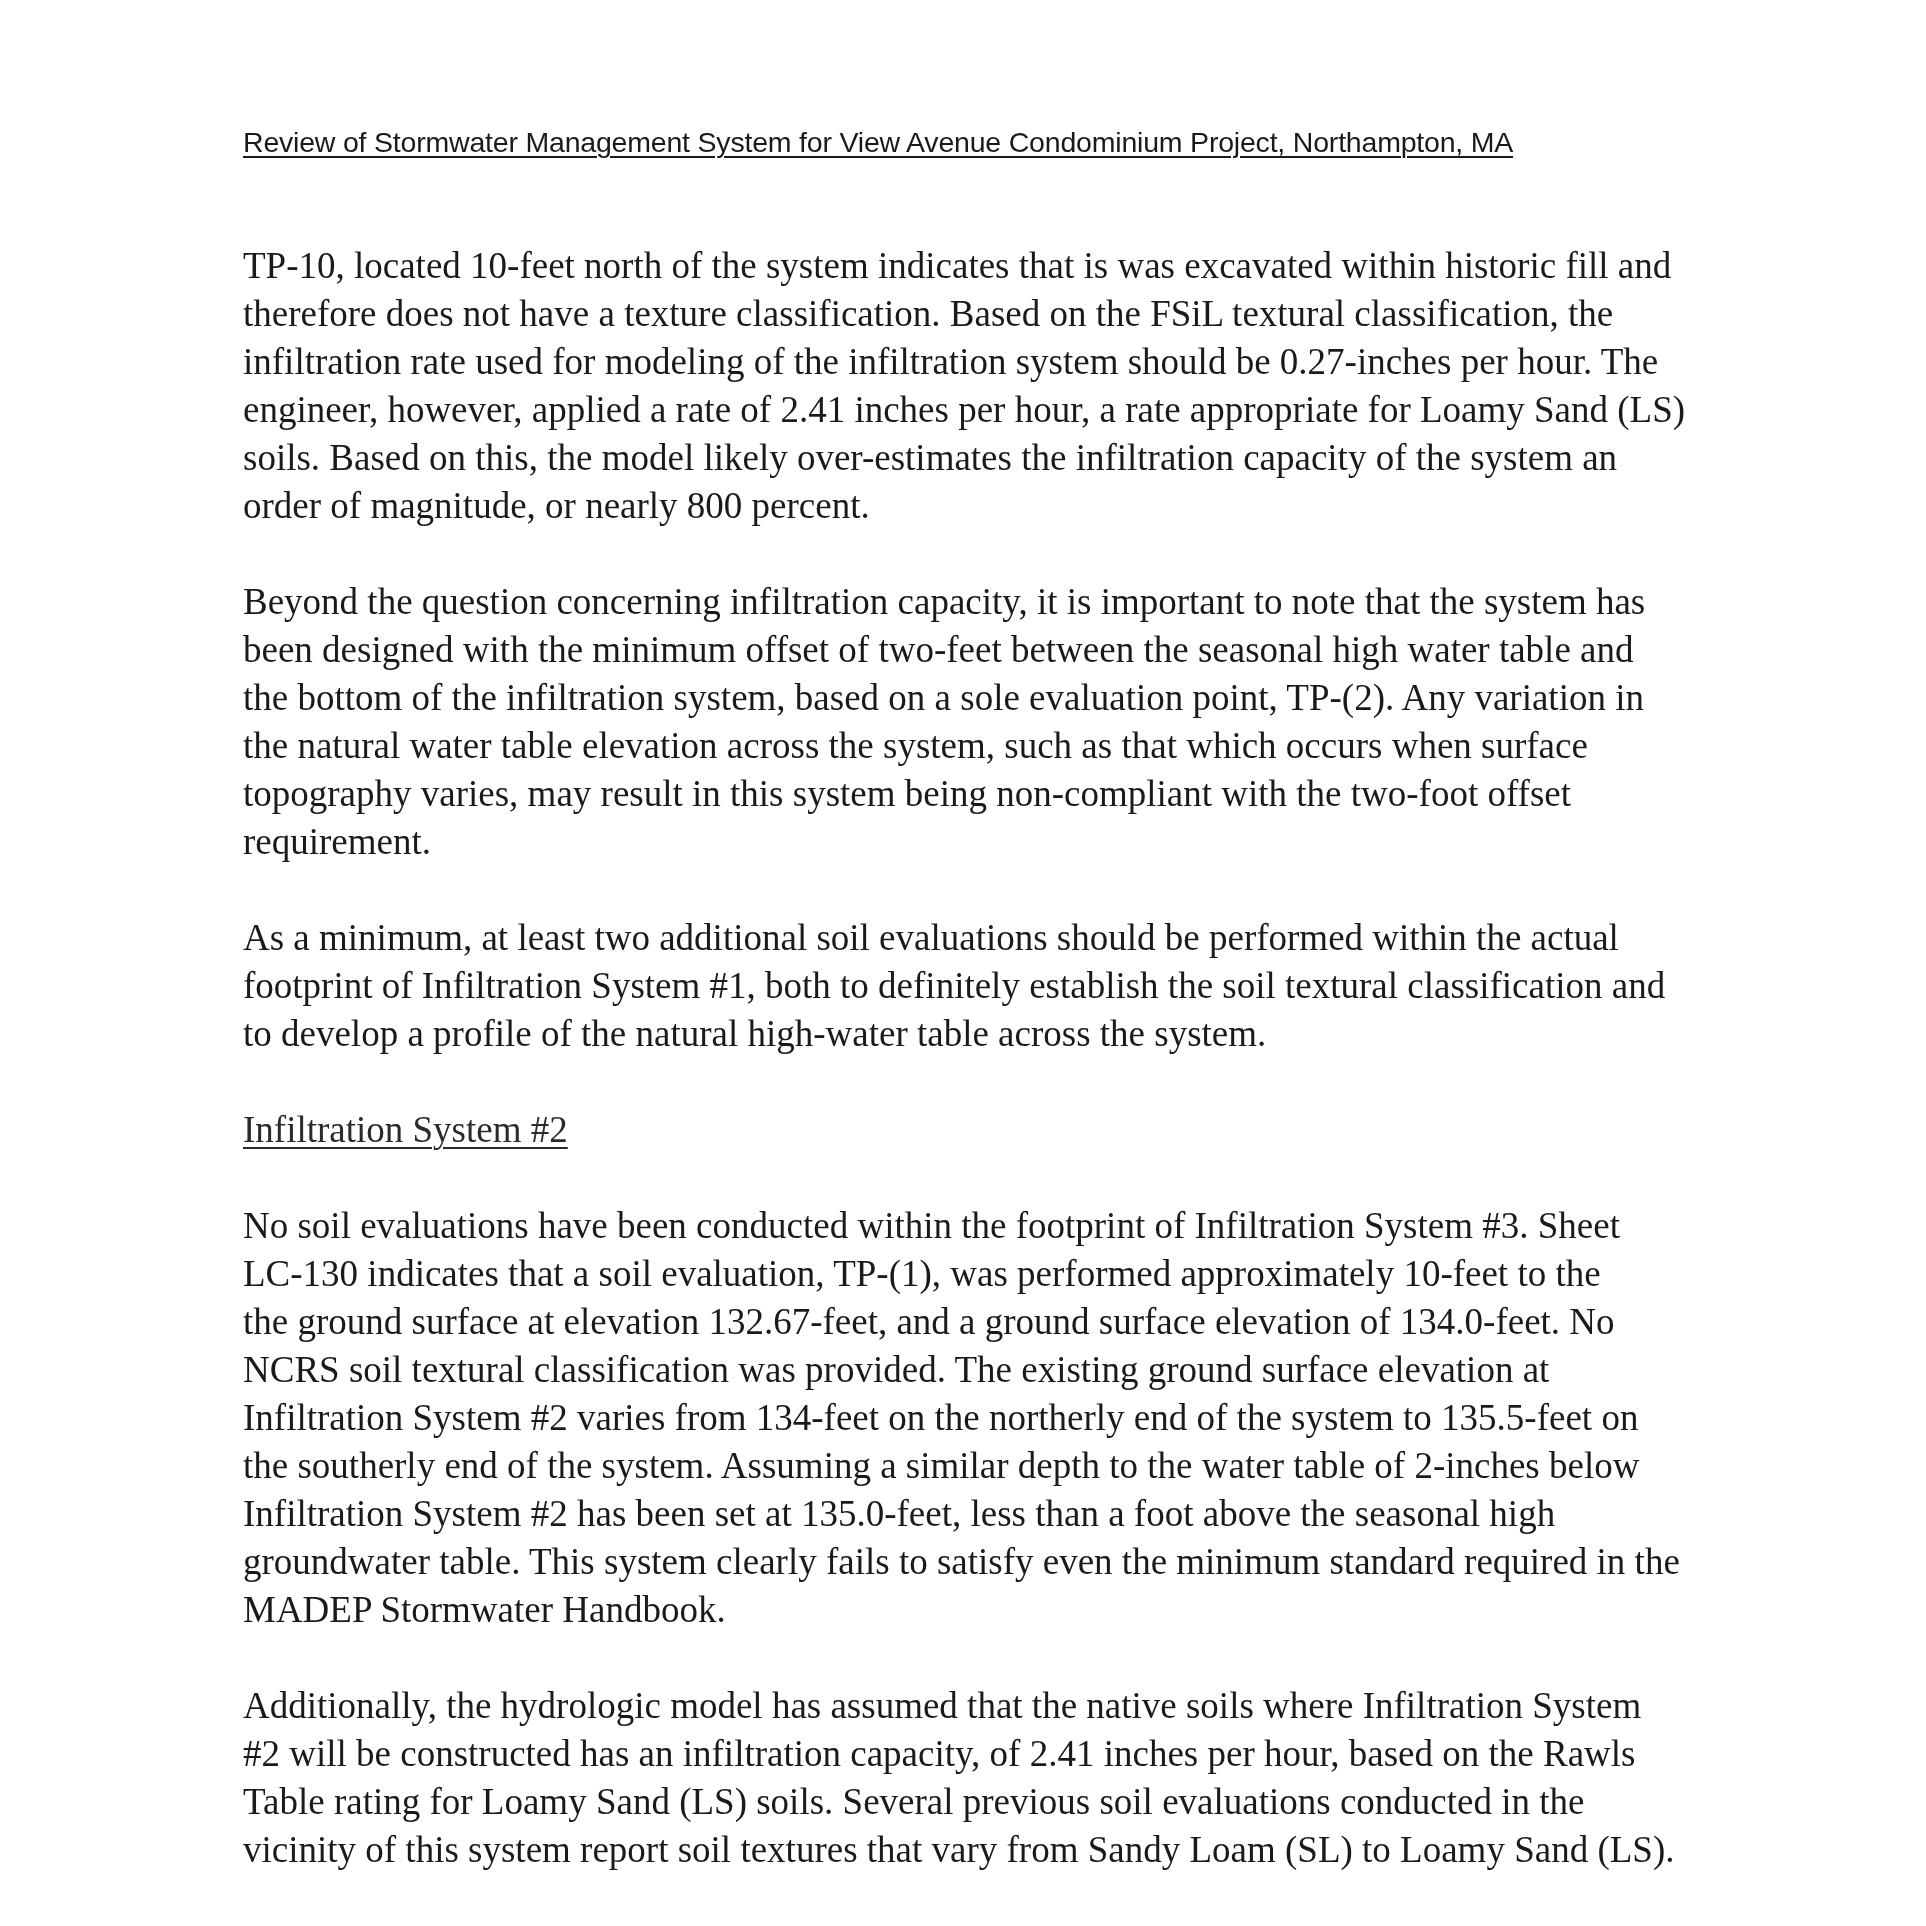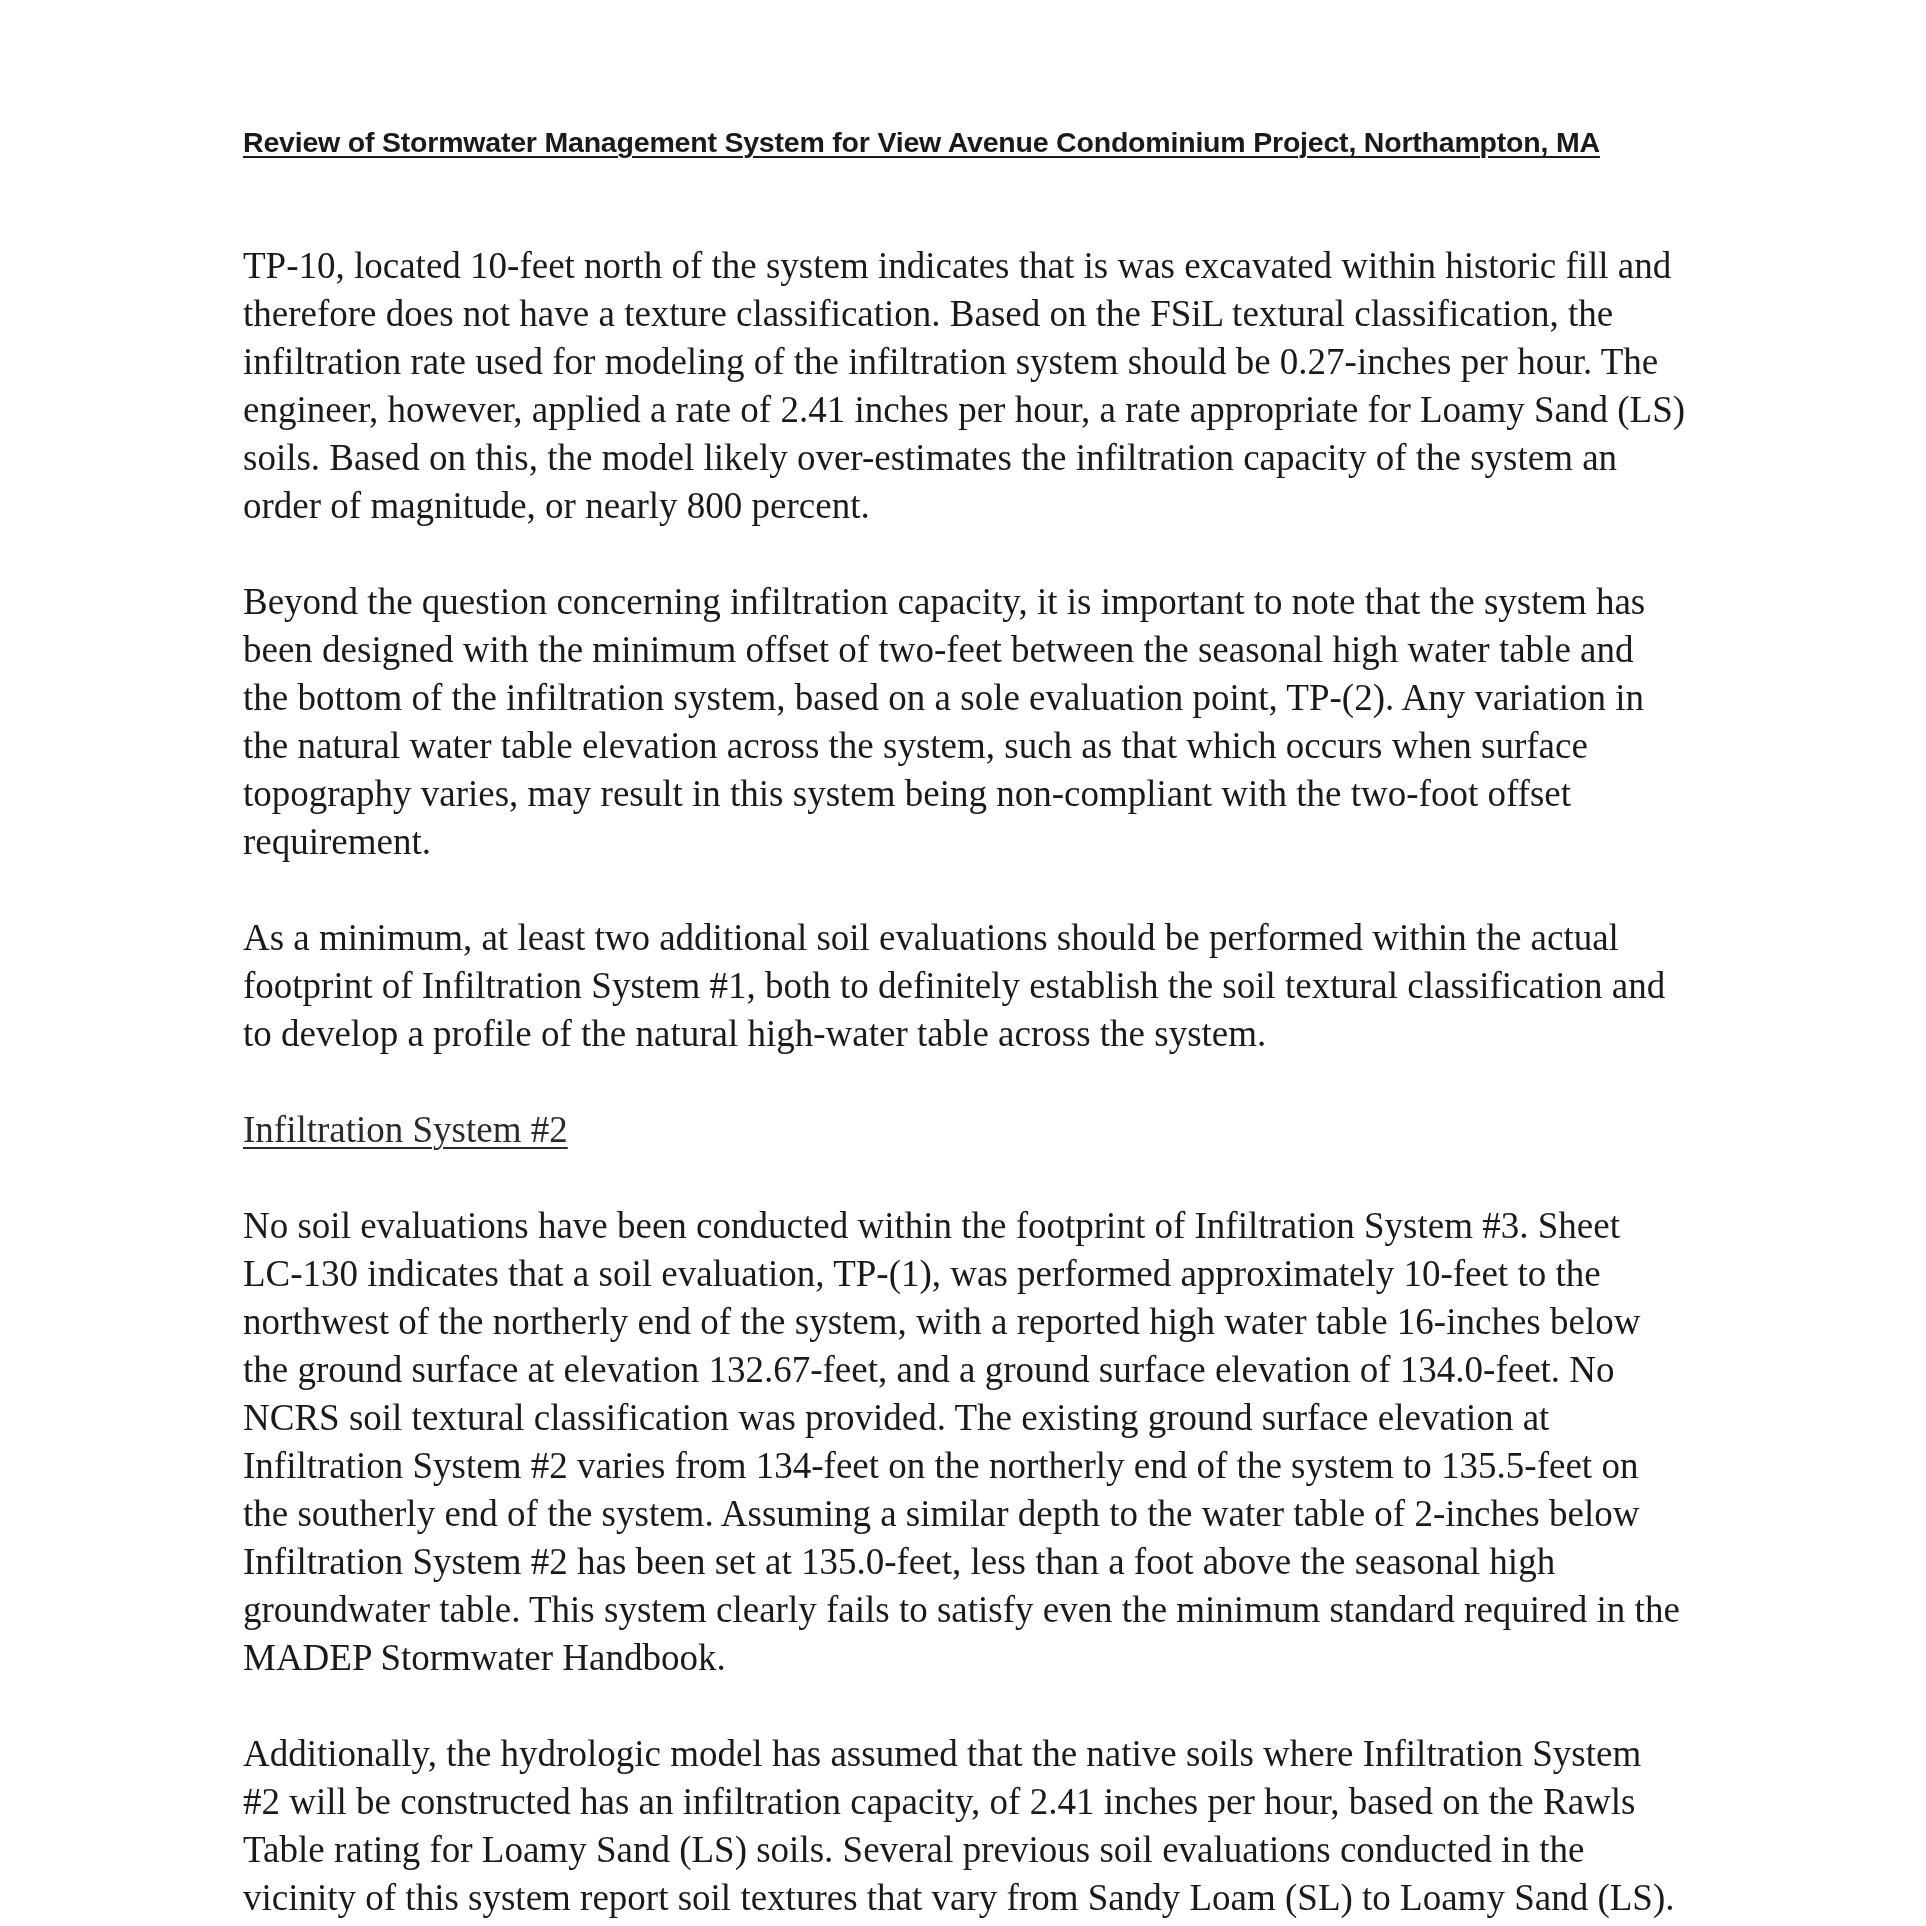--- a/index.html
+++ b/index.html
@@ -20,21 +20,21 @@
     width: 1965px;
     height: 2542px;
     background: #ffffff;
   }
   .running-header {
     position: absolute;
     left: 243px;
     top: 125px;
     width: 1487px;
     font-family: "Liberation Sans", sans-serif;
-    font-weight: bold;
+    font-weight: normal;
     font-size: 28.5px;
     line-height: 35px;
     letter-spacing: -0.2px;
     text-decoration: underline;
     text-decoration-thickness: 2.3px;
     text-underline-offset: 3.9px;
     color: #1a1a1a;
     white-space: nowrap;
   }
   .body-text {
@@ -93,21 +93,20 @@
       <span class="line">As a minimum, at least two additional soil evaluations should be performed within the actual</span>
       <span class="line">footprint of Infiltration System #1, both to definitely establish the soil textural classification and</span>
       <span class="line">to develop a profile of the natural high-water table across the system.</span>
     </p>
 
     <p class="subheading">Infiltration System #2</p>
 
     <p class="para">
       <span class="line">No soil evaluations have been conducted within the footprint of Infiltration System #3. Sheet</span>
       <span class="line">LC-130 indicates that a soil evaluation, TP-(1), was performed approximately 10-feet to the</span>
-      <span class="line">northwest of the northerly end of the system, with a reported high water table 16-inches below</span>
       <span class="line">the ground surface at elevation 132.67-feet, and a ground surface elevation of 134.0-feet. No</span>
       <span class="line">NCRS soil textural classification was provided. The existing ground surface elevation at</span>
       <span class="line">Infiltration System #2 varies from 134-feet on the northerly end of the system to 135.5-feet on</span>
       <span class="line">the southerly end of the system. Assuming a similar depth to the water table of 2-inches below</span>
       <span class="line">Infiltration System #2 has been set at 135.0-feet, less than a foot above the seasonal high</span>
       <span class="line">groundwater table. This system clearly fails to satisfy even the minimum standard required in the</span>
       <span class="line">MADEP Stormwater Handbook.</span>
     </p>
 
     <p class="para">

